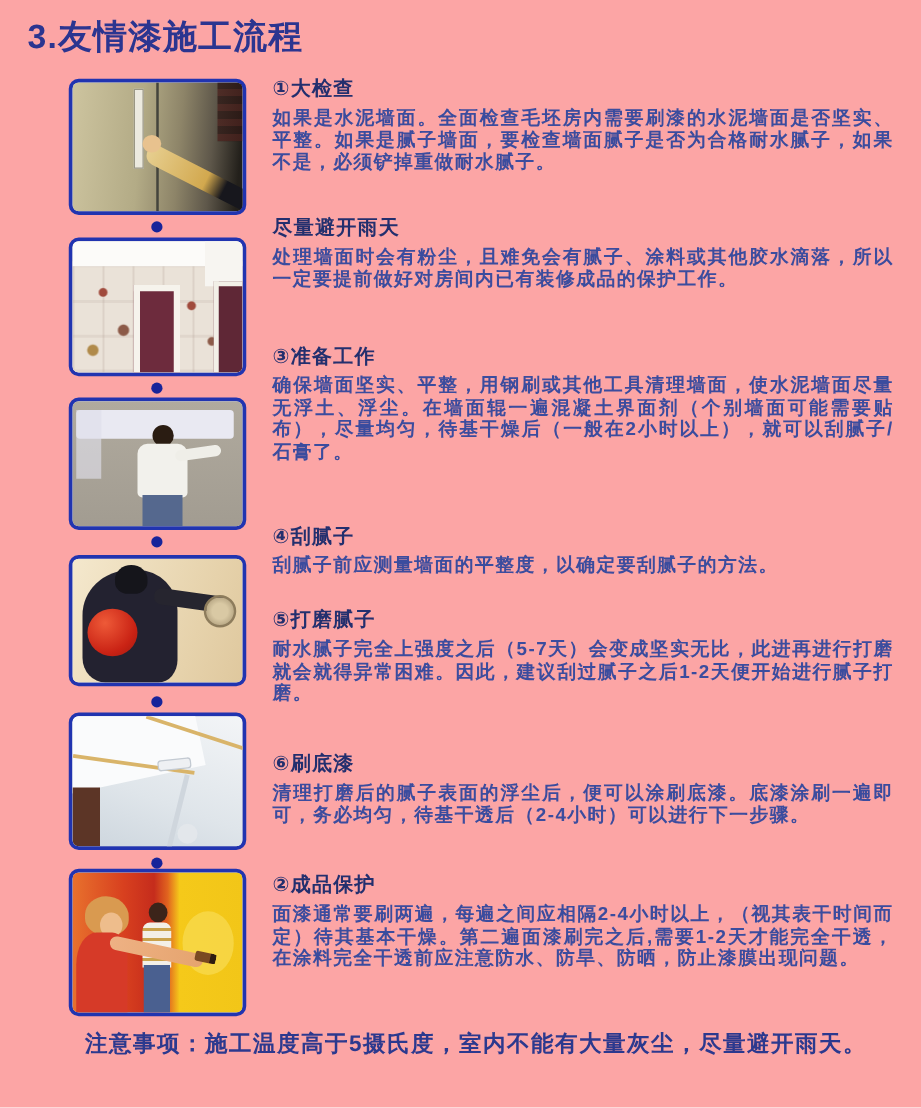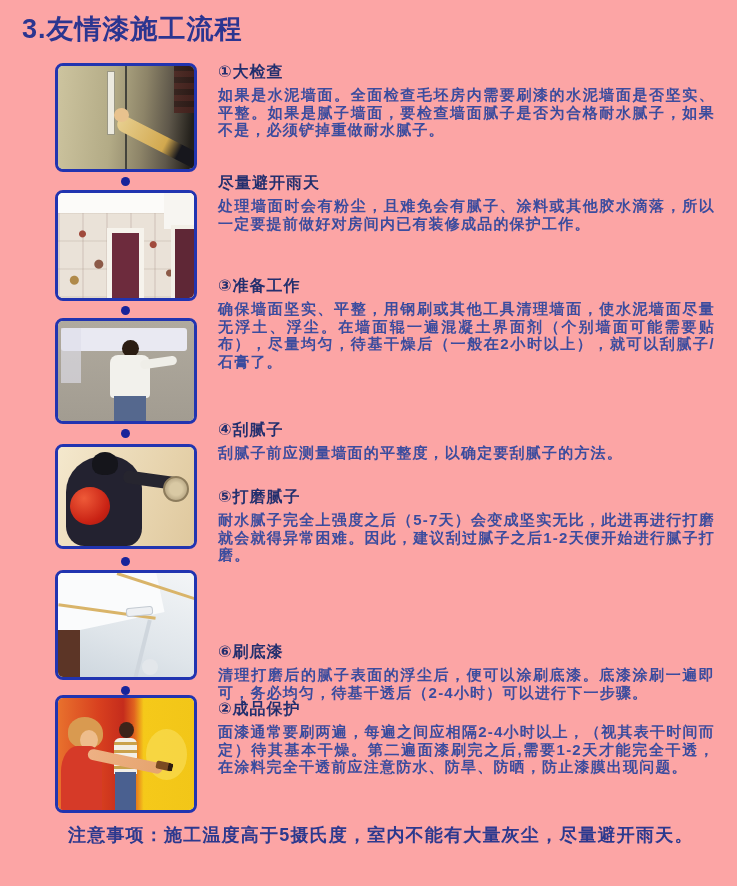--- a/index.html
+++ b/index.html
@@ -71,21 +71,21 @@
   .f-p2head{left:45%;top:21%;width:15px;height:16px;background:#3c241a;border-radius:50%;}
   .f-p2body{left:41%;top:36%;width:17%;height:32%;background:repeating-linear-gradient(0deg,#f3efe7 0 5px,#caa24c 5px 8px);border-radius:6px 6px 0 0;}
   .f-p2jeans{left:42%;top:66%;width:15%;height:34%;background:#4a6090;}
   .f-hair{left:7%;top:17%;width:35px;height:31px;background:#d99a50;border-radius:55% 60% 45% 50%;}
   .f-face{left:16%;top:29%;width:18px;height:20px;background:#eebd8c;border-radius:50%;}
   .f-top{left:2%;top:43%;width:30%;height:57%;background:#d63a28;border-radius:40% 30% 0 0;}
   .f-arm{left:22%;top:45%;width:56%;height:11px;background:linear-gradient(90deg,#eeb184,#e5a46e);transform:rotate(12deg);transform-origin:left center;border-radius:6px;}
   .f-brush{left:72%;top:57%;width:17px;height:8px;background:#7a4a22;border-right:5px solid #2e1c10;transform:rotate(12deg);border-radius:2px;}
   
   .step{position:absolute;left:218px;width:497px;}
-  .s1{top:60px;} .s2{top:171px;} .s3{top:274px;} .s4{top:392px;margin-top:26px;} .s5{top:485px;} .s6{top:600px;margin-top:40px;} .s7{top:697px;}
+  .s1{top:60px;} .s2{top:171px;} .s3{top:274px;} .s4{top:392px;margin-top:26px;} .s5{top:485px;} .s6{top:600px;} .s7{top:697px;}
   .step-heading{font-size:16px;line-height:24px;font-weight:bold;color:var(--c-heading);letter-spacing:1px;}
   .step-body{margin-top:2px;font-size:15px;line-height:17.6px;font-weight:bold;color:var(--c-body);letter-spacing:1.2px;text-align:justify;}
   .note{position:absolute;left:68px;top:823px;width:640px;font-size:18px;font-weight:bold;color:var(--c-note);letter-spacing:1.2px;}
 </style>
 </head>
 <body>
 
 <div class="page">
 
   <h1 class="title">3.友情漆施工流程</h1>

